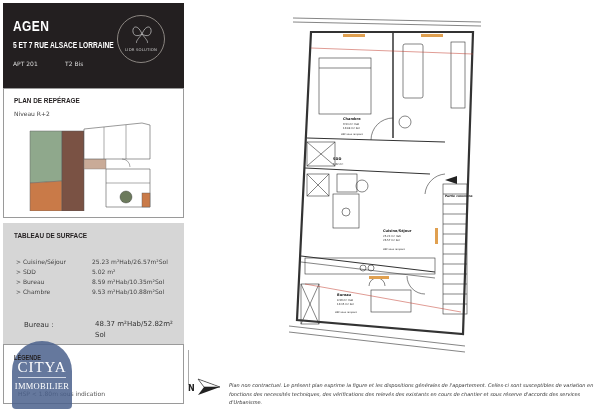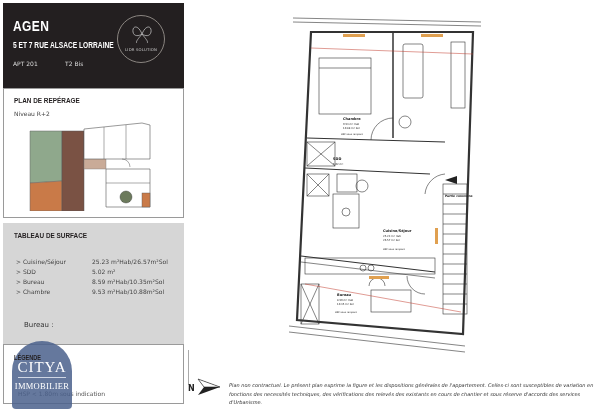--- a/index.html
+++ b/index.html
@@ -80,20 +80,21 @@
   </div>
   <div class="surf-row" style="top:54px;">
     <span>&gt; Bureau</span>
     <span class="v">8.59 m²Hab/10.35m²Sol</span>
   </div>
   <div class="surf-row" style="top:64px;">
     <span>&gt; Chambre</span>
     <span class="v">9.53 m²Hab/10.88m²Sol</span>
   </div>
   <div class="total-l">Bureau :</div>
+  <div class="total-v">48.37 m²Hab/52.82m² Sol</div>
 </div>
 
 <div class="panel legend-panel">
   <div class="legend-title">LÉGENDE</div>
   <div class="legend-text">HSP &lt; 1.80m sous indication</div>
 </div>
 
 <div class="citya">
   <div class="b1">CITYA</div>
   <div class="bar"></div>

